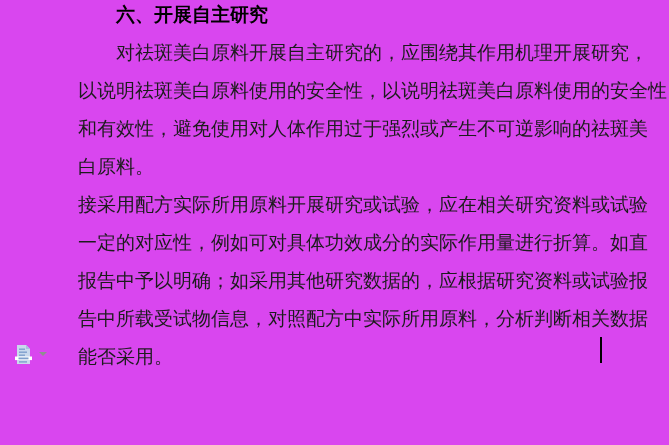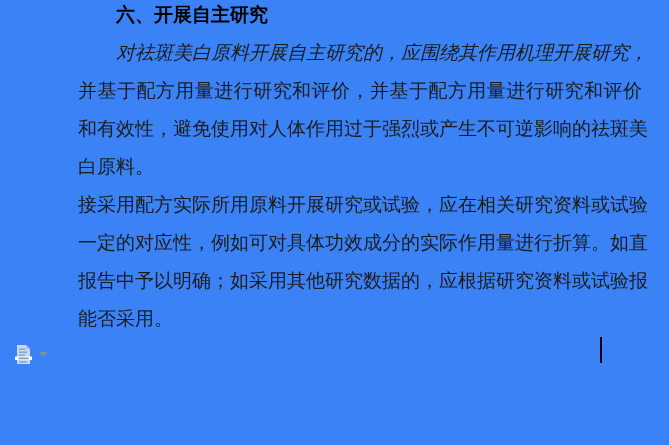--- a/index.html
+++ b/index.html
@@ -1,20 +1,20 @@
 <!DOCTYPE html>
 <html><head>
 <meta charset="utf-8">
 <style>
   html, body { margin: 0; padding: 0; background: #ffffff; }
   .page {
     position: relative;
     width: 669px;
     height: 445px;
-    background: #3b82f6;
+    background: #d946ef;
     overflow: hidden;
     font-family: "Liberation Serif", "DejaVu Serif", serif;
   }
   .text-column {
     position: absolute;
     left: 78px;
     top: -4px;
     width: 564px;
     color: #1c1c1c;
     font-size: 19px;
@@ -28,21 +28,21 @@
     padding-left: 38px;
     height: 38px;
     white-space: nowrap;
   }
   .line {
     height: 38px;
     text-align: justify;
     text-align-last: justify;
     white-space: nowrap;
   }
-  .line.indent { padding-left: 38px; font-style: italic; }
+  .line.indent { padding-left: 38px; }
   .line.para-end {
     text-align: center;
     text-align-last: left;
   }
   .margin-widget {
     position: absolute;
     left: 15px;
     top: 343px;
     width: 34px;
     height: 24px;
@@ -59,27 +59,28 @@
 </style>
 </head>
 <body>
 
 <div class="page">
 
   <div class="text-column">
     <div class="heading">六、开展自主研究</div>
 
     <div class="line indent">对祛斑美白原料开展自主研究的，应围绕其作用机理开展研究，</div>
-    <div class="line">并基于配方用量进行研究和评价，并基于配方用量进行研究和评价</div>
+    <div class="line">以说明祛斑美白原料使用的安全性，以说明祛斑美白原料使用的安全性</div>
     <div class="line">和有效性，避免使用对人体作用过于强烈或产生不可逆影响的祛斑美</div>
     <div class="line para-end">白原料。</div>
 
     <div class="line">接采用配方实际所用原料开展研究或试验，应在相关研究资料或试验</div>
     <div class="line">一定的对应性，例如可对具体功效成分的实际作用量进行折算。如直</div>
     <div class="line">报告中予以明确；如采用其他研究数据的，应根据研究资料或试验报</div>
+    <div class="line">告中所载受试物信息，对照配方中实际所用原料，分析判断相关数据</div>
     <div class="line para-end">能否采用。</div>
   </div>
 
   <div class="margin-widget">
     <svg width="34" height="24" viewBox="0 0 34 24">
       <g>
         <path d="M2,2 h9 l4,4 v15 h-13 z" fill="#c9d9ed"></path>
         <path d="M11,2 l4,4 h-4 z" fill="#a9c1df"></path>
         <rect x="4" y="5.5" width="6" height="1.4" fill="#7f9fcc"></rect>
         <rect x="4" y="8.5" width="8" height="1.4" fill="#7f9fcc"></rect>

